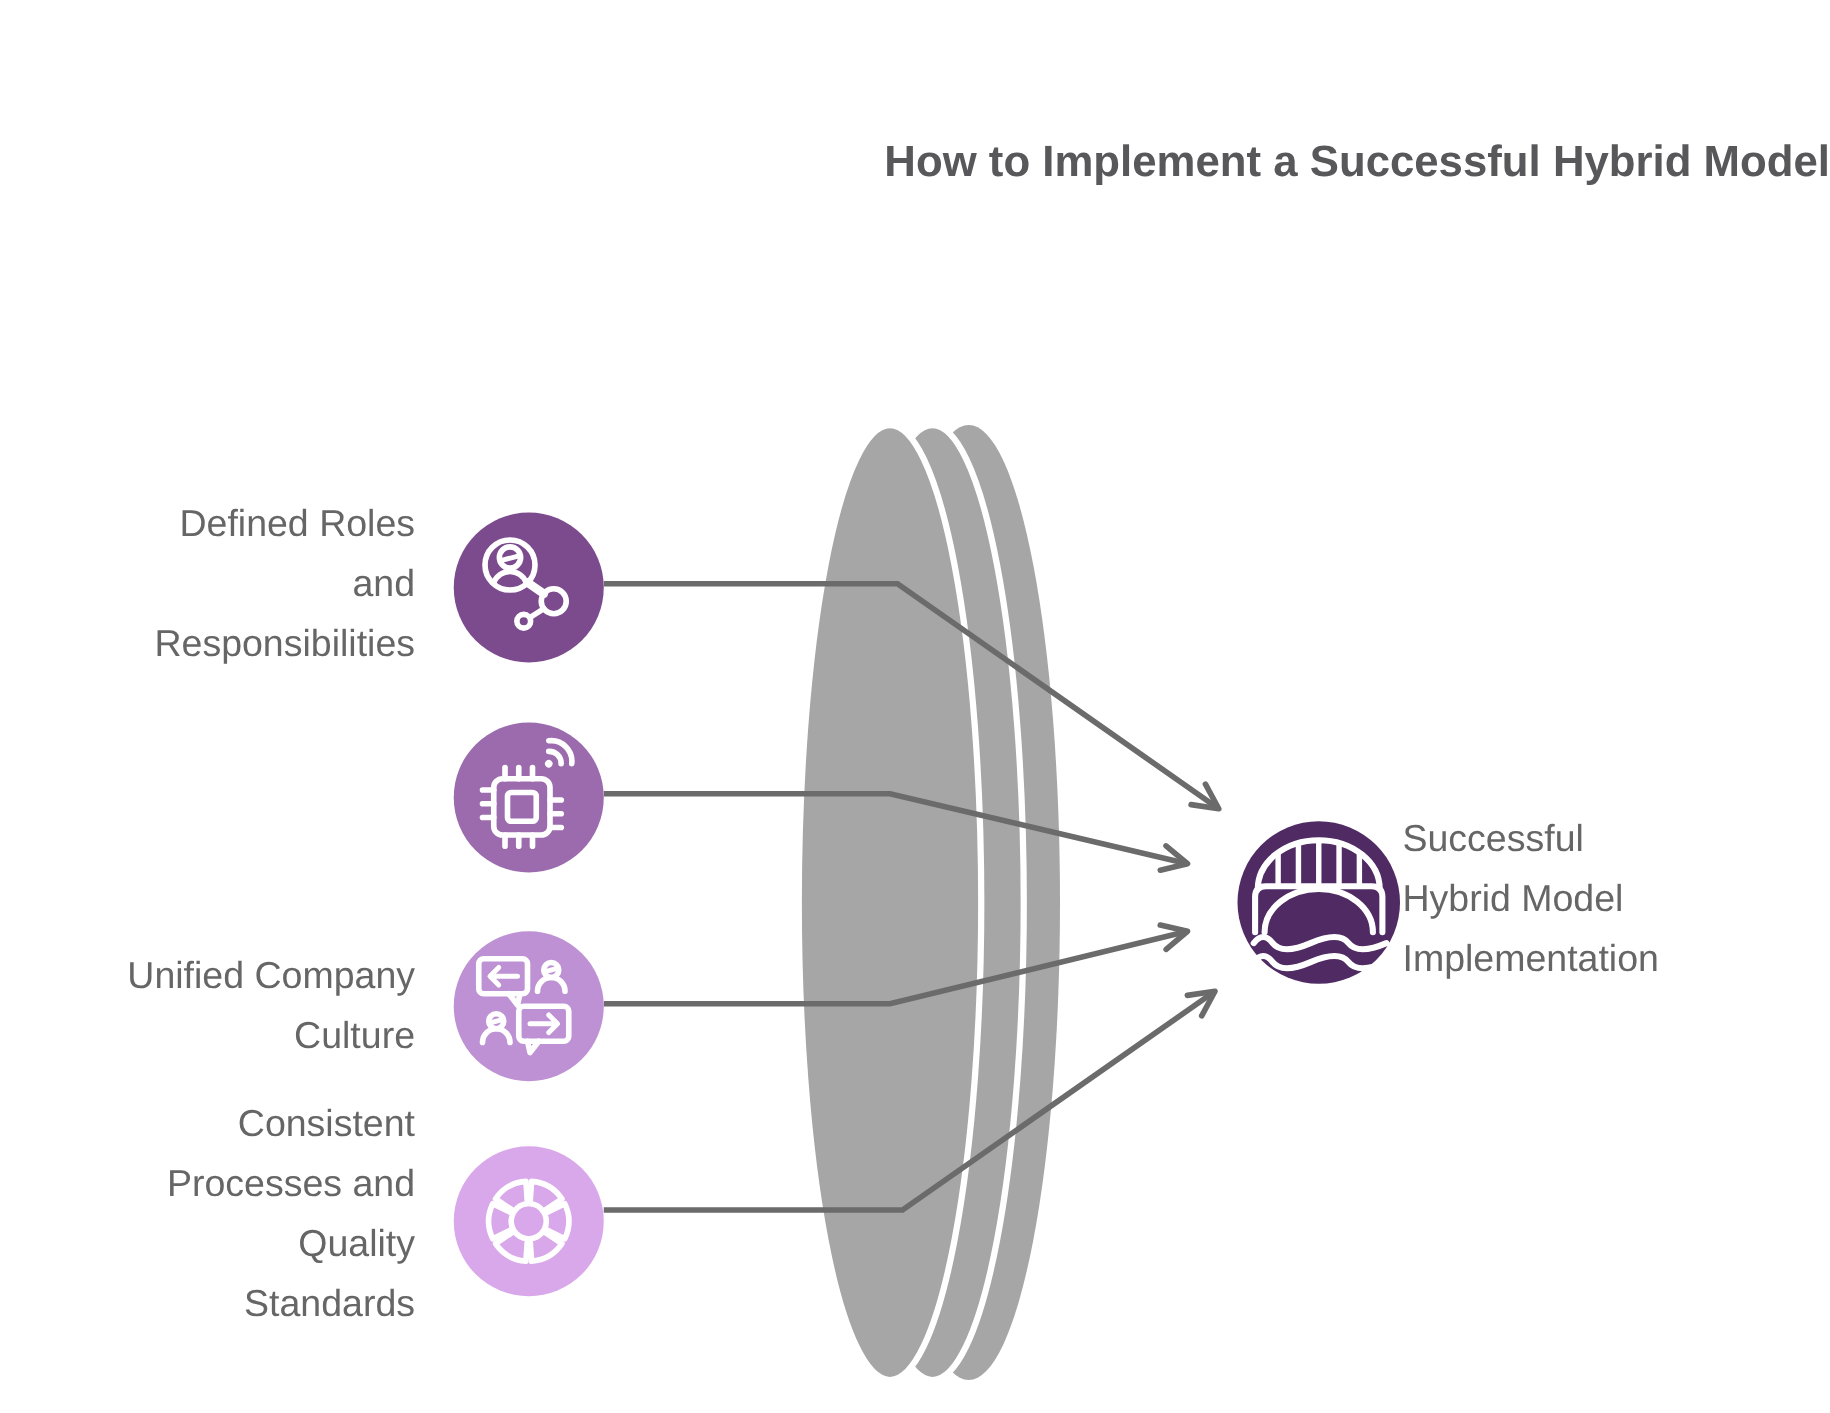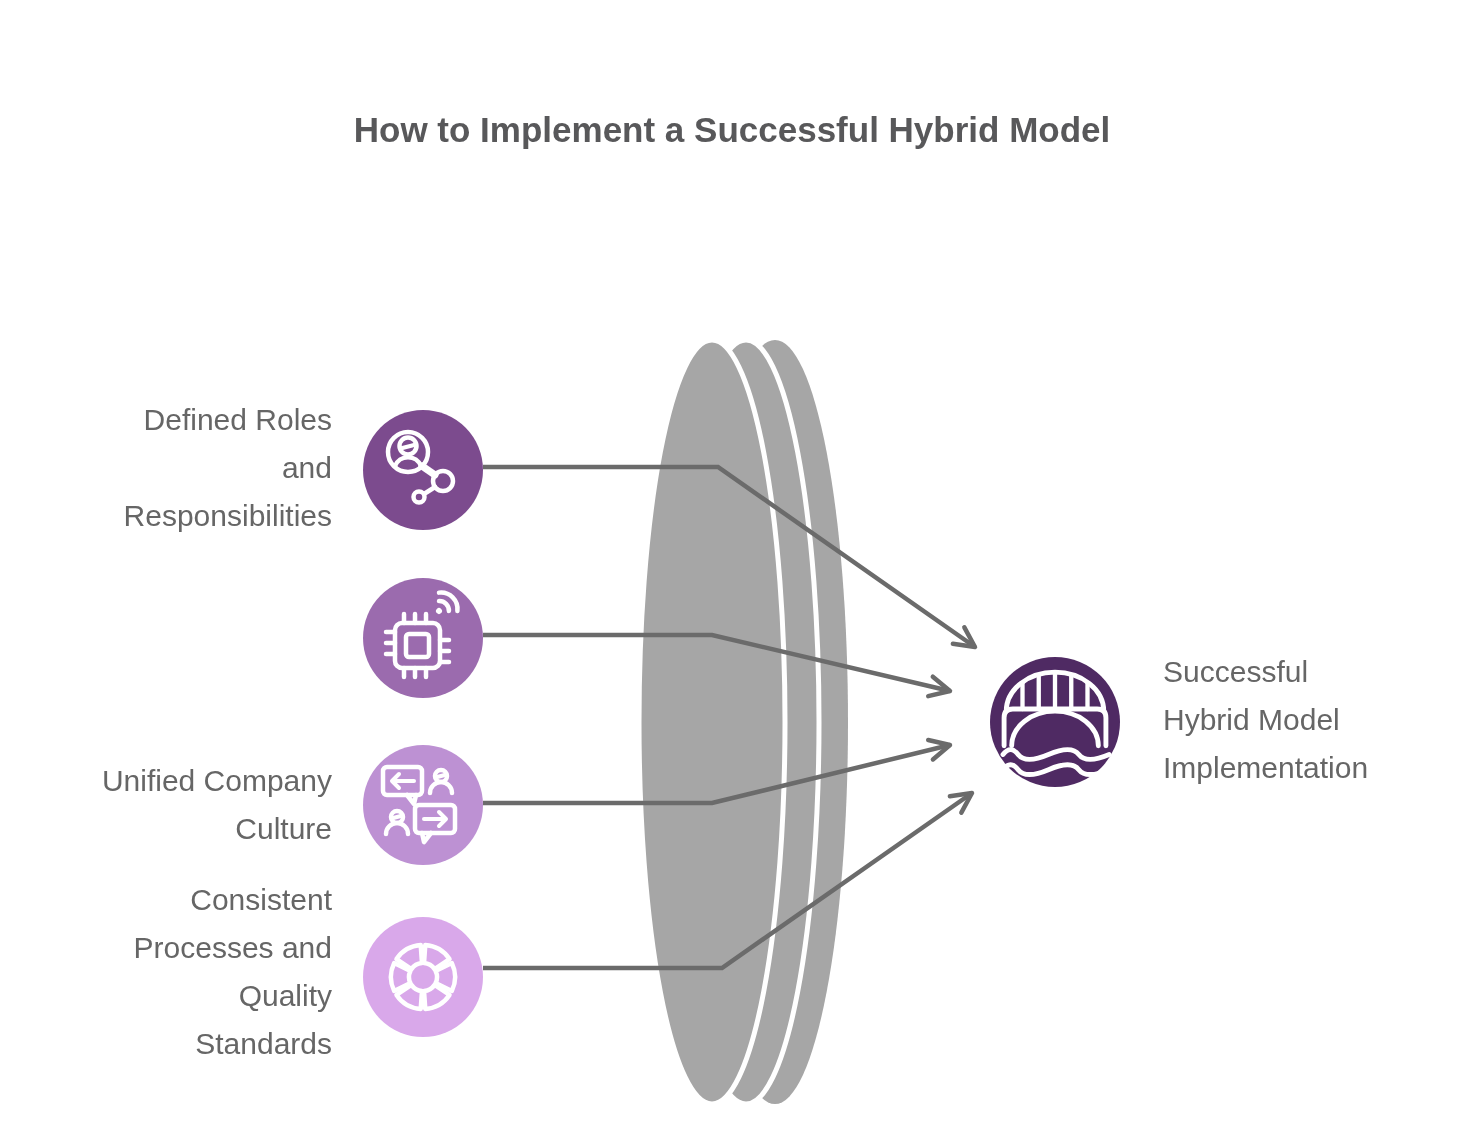--- a/index.html
+++ b/index.html
@@ -1,34 +1,34 @@
 <!DOCTYPE html>
 <html style="--title-color: #58585a; --label-color: #666666; --connector-color: #6b6b6b; --lens-color: #a6a6a6; --item1-bg: #7c4b8e; --item2-bg: #9b6bae; --item3-bg: #bd91d3; --item4-bg: #d9a8ea; --result-bg: #4f2a63; --icon-stroke: #ffffff;"><head>
 <meta charset="utf-8">
 <style>
   html,body { margin:0; padding:0; background:#fff; }
   .canvas {
     position:relative; width:1464px; height:1130px; background:#ffffff;
     overflow:hidden; font-family:"Liberation Sans", sans-serif;
   }
   .title {
-    position:absolute; top:110px; left:0; width:100%; text-align:center;
+    position:absolute; top:110px; left:0; width:100%; text-align:right;
     font-size:35px; font-weight:bold; color:var(--title-color);
   }
   .connector-layer { position:absolute; left:0; top:0; }
   .lens { fill:var(--lens-color); }
   .lens.sep { stroke:#ffffff; stroke-width:5px; }
   .connector { stroke:var(--connector-color); stroke-width:4.5px; fill:none; }
   .arrowhead { stroke:var(--connector-color); stroke-width:4.5px; fill:none; stroke-linecap:round; stroke-linejoin:round; }
   .item-label {
     position:absolute; left:0; width:332px; text-align:right;
     font-size:30px; line-height:48px; color:var(--label-color); white-space:pre-line;
   }
   .result-label {
-    position:absolute; left:1163px; top:648px; width:300px; text-align:left;
+    position:absolute; left:1122px; top:648px; width:300px; text-align:left;
     font-size:30px; line-height:48px; color:var(--label-color); white-space:pre-line;
   }
   .badge {
     position:absolute; width:120px; height:120px; border-radius:50%;
     display:flex; align-items:center; justify-content:center;
   }
   .badge-1 { background:var(--item1-bg); left:363px; top:410px; }
   .badge-2 { background:var(--item2-bg); left:363px; top:578px; }
   .badge-3 { background:var(--item3-bg); left:363px; top:745px; }
   .badge-4 { background:var(--item4-bg); left:363px; top:917px; }

